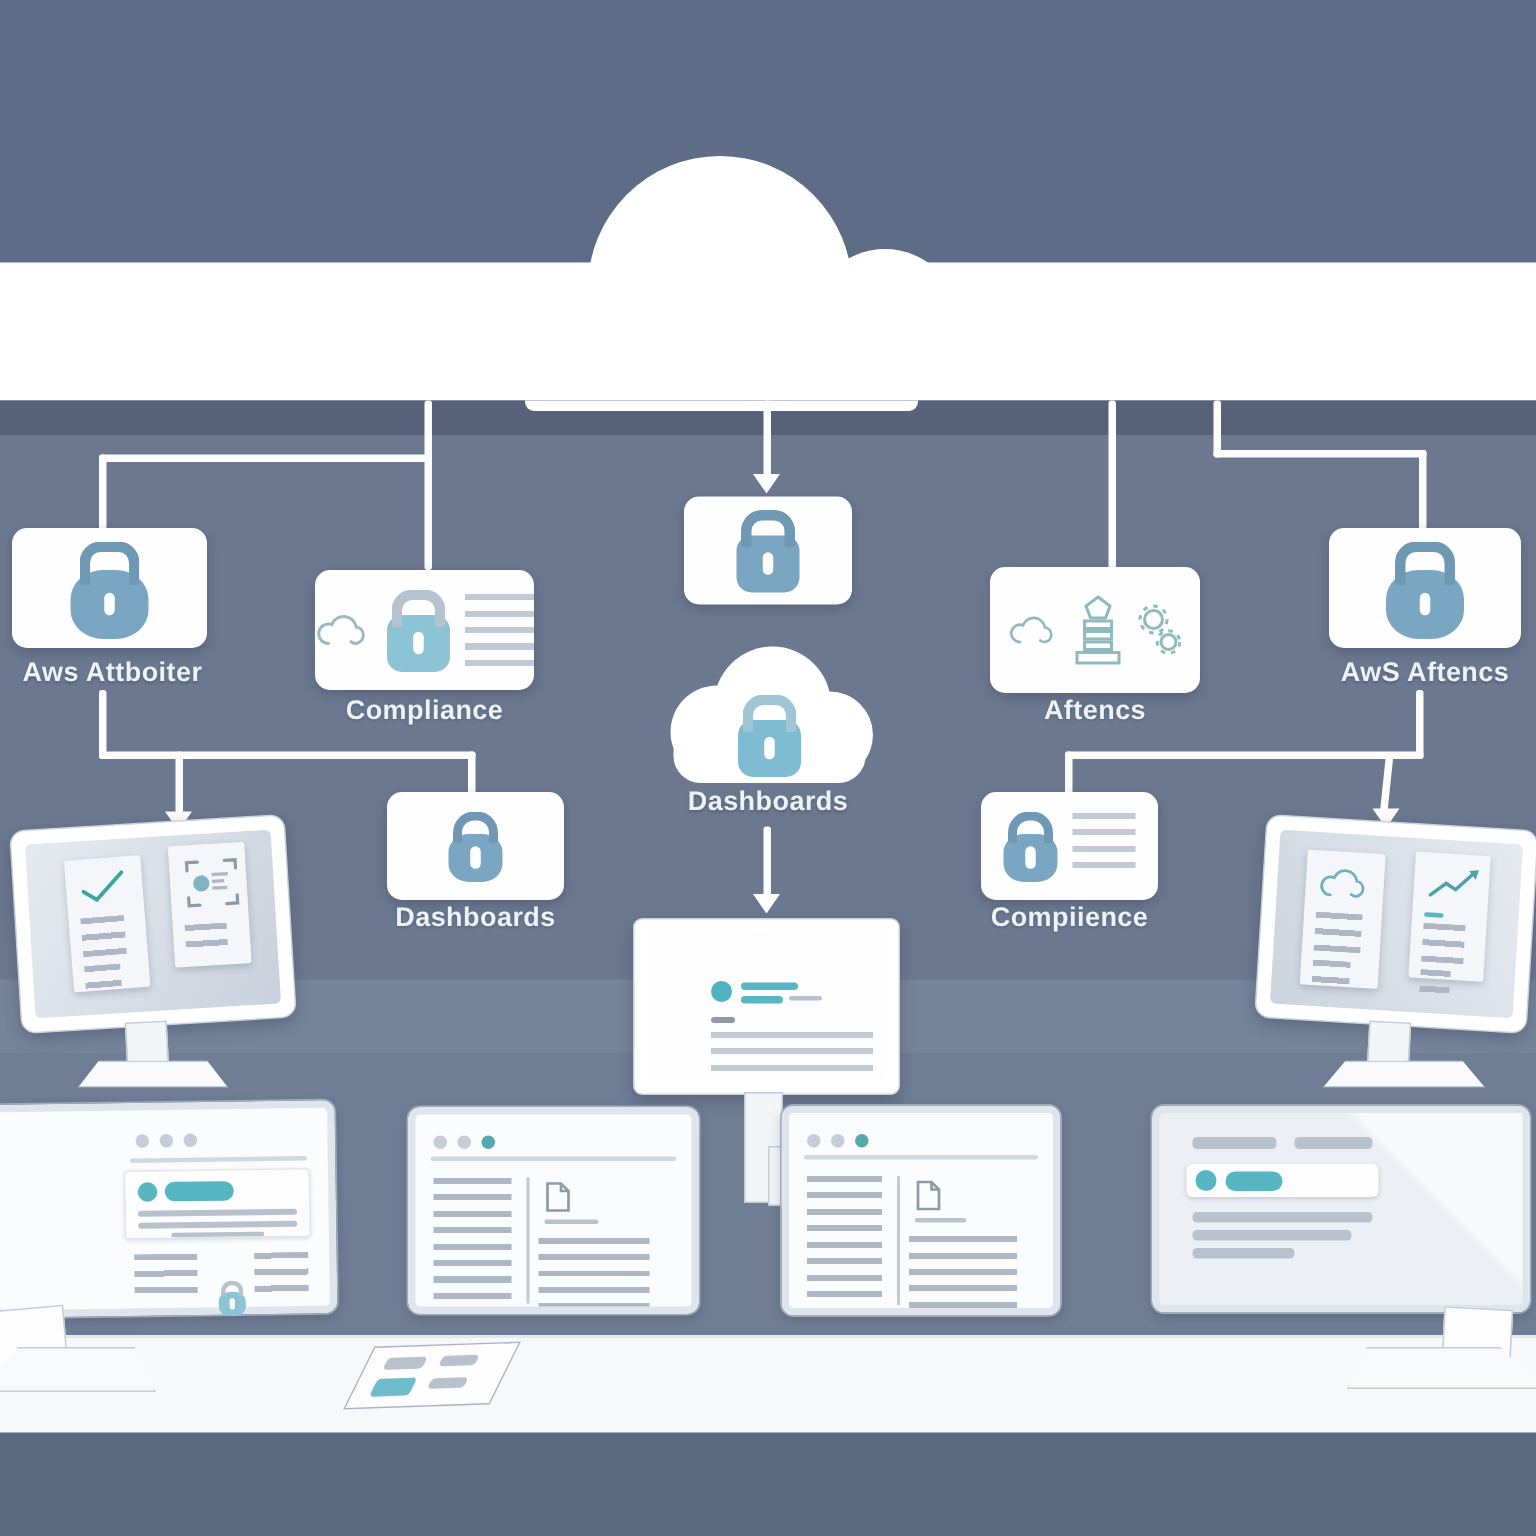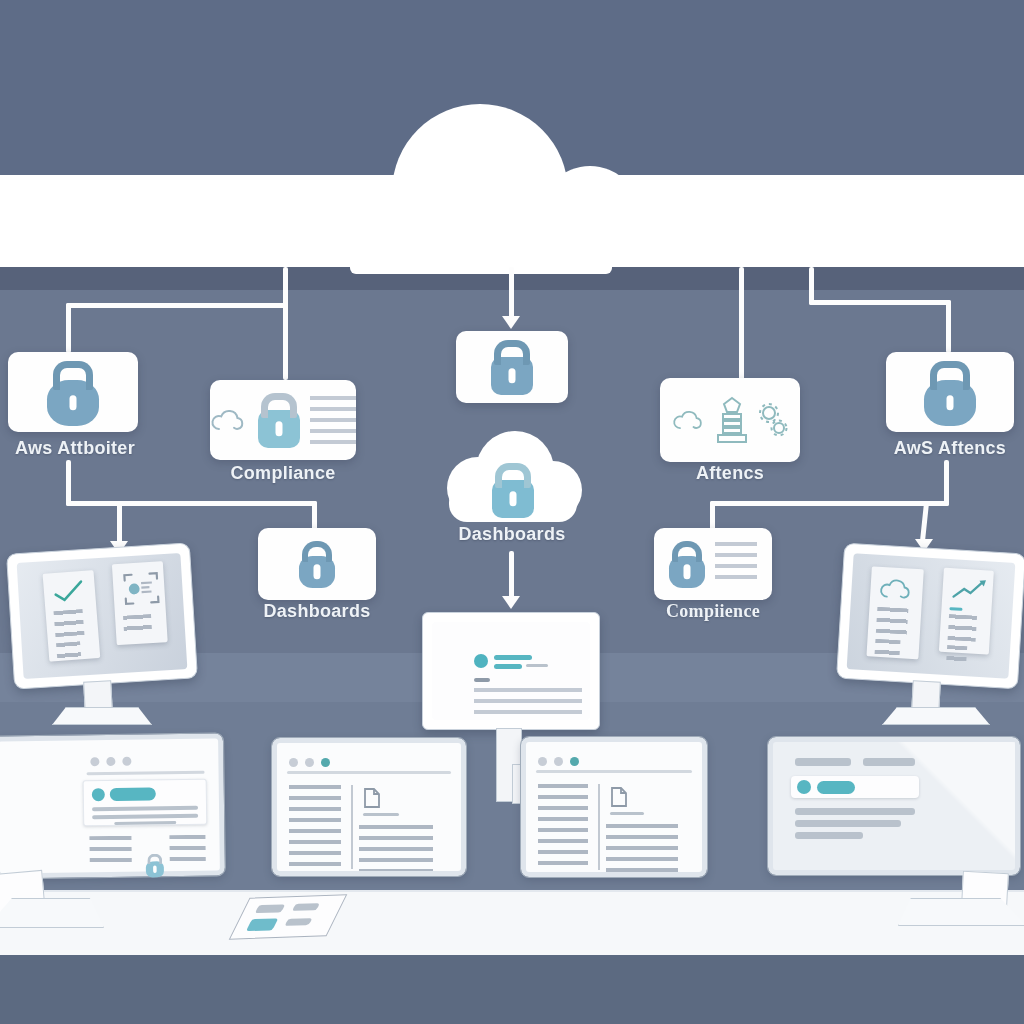--- a/index.html
+++ b/index.html
@@ -171,21 +171,21 @@
       </div>
   </div>
   <div class="nodelabel" style="left:242px;top:601px;width:150px;">Dashboards</div>
 
   <div class="card" style="left:654px;top:528px;width:118px;height:72px;">
     <div class="lock lock-sm">
         <span class="kh"></span>
       </div>
     <div class="tl" style="width:42px;height:44px;"></div>
   </div>
-  <div class="nodelabel" style="left:638px;top:601px;width:150px;font-family:Liberation Serif, serif;">Compiience</div>
+  <div class="nodelabel" style="left:638px;top:601px;width:150px;">Compiience</div>
 
   <div class="monitor" style="left:10px;top:548px;width:184px;height:136px;transform:rotate(-3.5deg);">
     <div class="screen" style="background:linear-gradient(120deg,#e6ebf1,#c9d1dc);">
       <div class="docpanel" style="left:16%;top:10%;width:31%;height:76%;transform:rotate(-1deg);">
         <svg width="34" height="22" viewBox="0 0 40 26">
           <polyline points="4,16 14,23 35,3" fill="none" stroke="#3aa79b" stroke-width="3" stroke-linecap="round"></polyline>
         </svg>
         <div class="tl-dark" style="width:84%;height:26px;margin-top:4px;"></div>
         <div class="tl-dark" style="width:70%;height:18px;margin-top:6px;"></div>
       </div>

